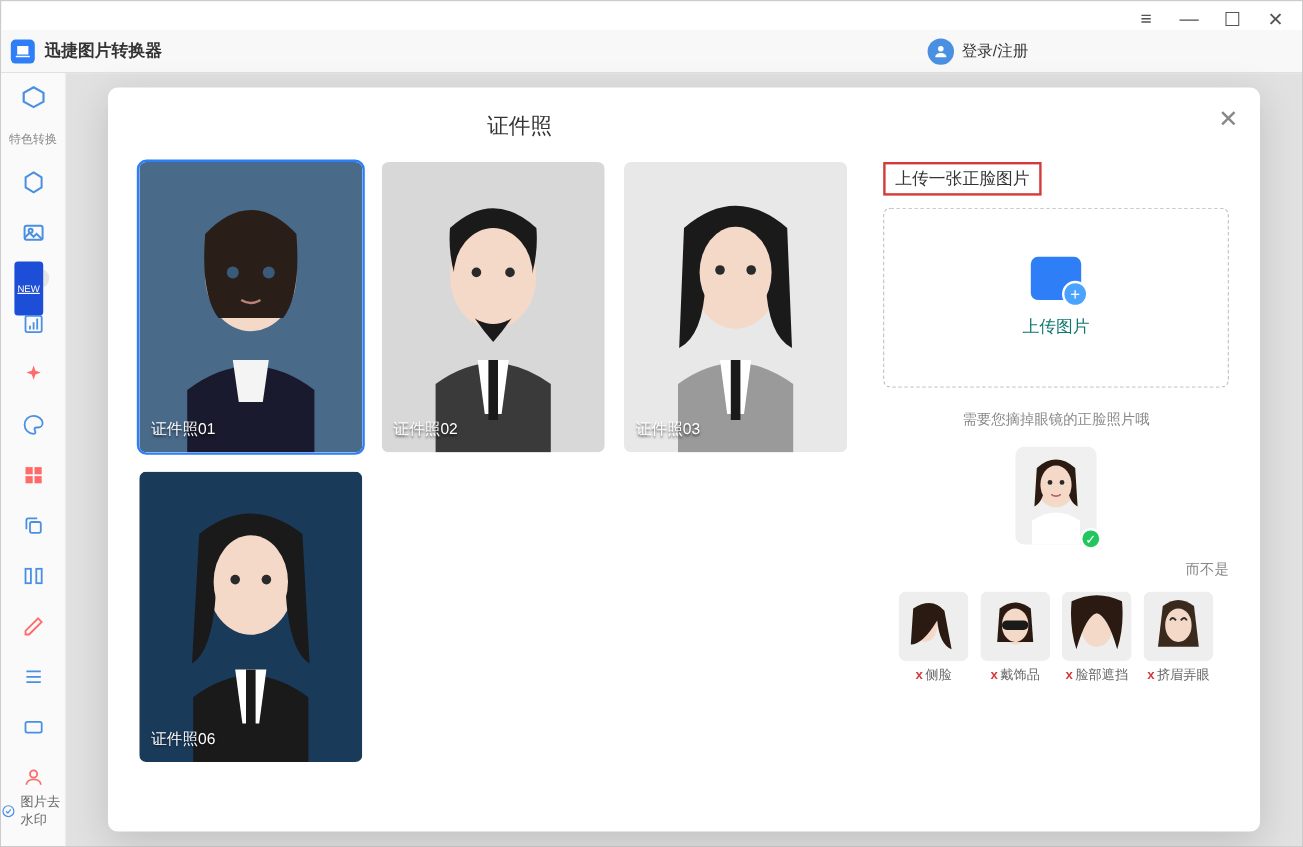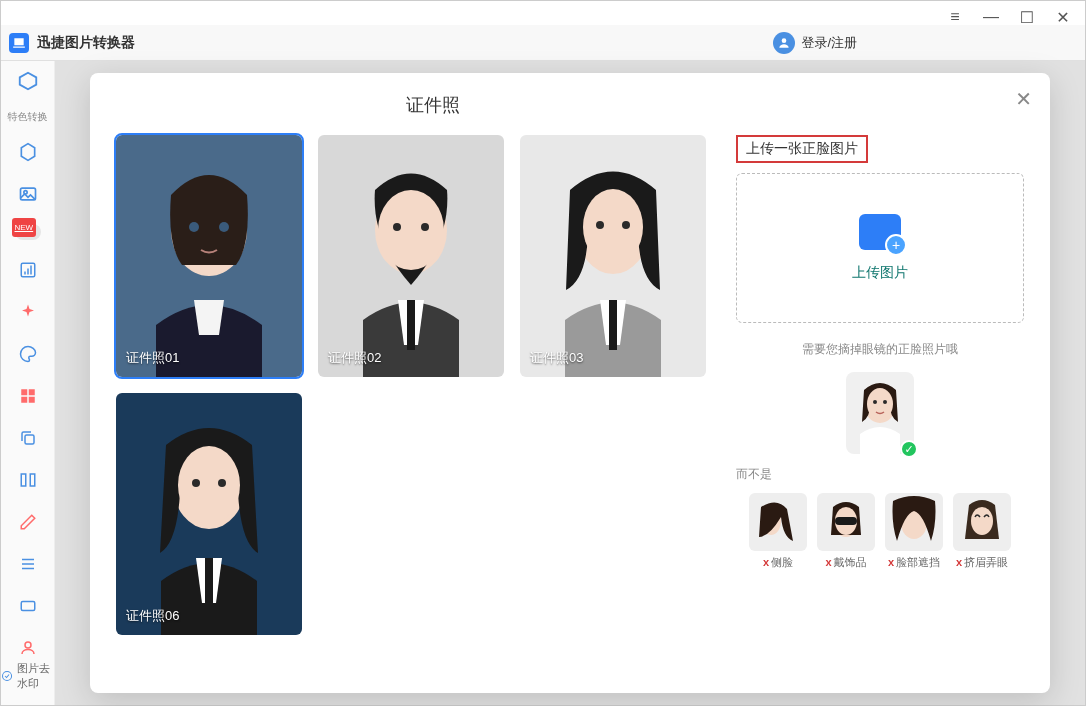--- a/index.html
+++ b/index.html
@@ -15,21 +15,21 @@
 .titlebar .login { display: flex; align-items: center; font-size: 13px; color: #333; margin-right: 220px; }
 .titlebar .avatar { width: 22px; height: 22px; border-radius: 50%; background: #4a90e2; margin-right: 6px; display: flex; align-items: center; justify-content: center; }
 .titlebar .win-controls { display: flex; gap: 18px; position: absolute; right: 14px; top: 8px; }
 .titlebar .win-controls span { width: 18px; height: 18px; display: flex; align-items: center; justify-content: center; color: #555; cursor: pointer; font-size: 16px; }
 
 .app-body { flex: 1; display: flex; }
 
 .sidebar { width: 54px; background: #fafafa; border-right: 1px solid #eee; display: flex; flex-direction: column; align-items: center; padding-top: 8px; gap: 18px; position: relative; }
 .sidebar .side-label { font-size: 10px; color: #888; text-align: center; line-height: 1.1; }
 .sidebar .side-icon { width: 24px; height: 24px; display: flex; align-items: center; justify-content: center; color: #666; position: relative; }
-.sidebar .new-badge { position: absolute; top: -6px; left: -4px; font-size: 8px; background: #ef4444; color: #fff; padding: 5px 3px; border-radius: 3px; text-decoration: underline; }
+.sidebar .new-badge { position: absolute; top: -6px; left: -4px; font-size: 8px; background: #1d4ed8; color: #fff; padding: 18px 3px; border-radius: 3px; text-decoration: underline; }
 .sidebar .gif-badge { width: 26px; height: 16px; border-radius: 8px; background: #e5e5e5; color: #2d7ef7; font-size: 10px; display: flex; align-items: center; justify-content: center; font-weight: bold; }
 .sidebar .bottom-item { position: absolute; bottom: 14px; left: 0; right: 0; display: flex; flex-direction: row; align-items: center; gap: 4px; font-size: 11px; color: #666; }
 
 .content-bg { flex: 1; background: #f5f5f5; position: relative; }
 
 
 .modal-backdrop { position: absolute; inset: 0; background: rgba(0,0,0,0.08); display: flex; align-items: center; justify-content: center; }
 .modal { width: 960px; height: 620px; background: #fff; border-radius: 8px; box-shadow: 0 8px 32px rgba(0,0,0,0.15); padding: 20px 26px; position: relative; display: flex; flex-direction: column; }
 .modal .close-btn { position: absolute; top: 14px; right: 18px; font-size: 20px; color: #888; cursor: pointer; }
 .modal-title { font-size: 18px; color: #333; text-align: left; margin-left: 290px; margin-bottom: 18px; }
@@ -45,21 +45,21 @@
 .upload-label-box { border: 2px solid #d43a3a; display: inline-block; padding: 3px 8px; font-size: 14px; color: #333; margin-bottom: 10px; align-self: flex-start; }
 .upload-area { border: 1px dashed #bbb; border-radius: 6px; height: 150px; display: flex; flex-direction: column; align-items: center; justify-content: center; gap: 14px; cursor: pointer; }
 .upload-icon { width: 42px; height: 36px; background: #2d7ef7; border-radius: 6px; position: relative; }
 .upload-icon::after { content: "+"; position: absolute; right: -6px; bottom: -6px; width: 18px; height: 18px; background: #4aa3ff; color: #fff; border-radius: 50%; display: flex; align-items: center; justify-content: center; font-size: 14px; border: 2px solid #fff; }
 .upload-text { color: #0f766e; font-size: 14px; }
 .hint-text { font-size: 12px; color: #888; text-align: center; margin-top: 18px; }
 
 .example-good { width: 68px; height: 82px; border-radius: 8px; margin: 14px auto 0; position: relative; overflow: visible; }
 .example-good .check { position: absolute; right: -4px; bottom: -4px; width: 18px; height: 18px; background: #22c55e; border-radius: 50%; border: 2px solid #fff; display: flex; align-items: center; justify-content: center; color: #fff; font-size: 11px; }
 
-.not-label { font-size: 12px; color: #888; text-align: left; margin-top: 12px; }
+.not-label { font-size: 12px; color: #888; text-align: right; margin-top: 12px; }
 .bad-examples { display: flex; gap: 10px; margin-top: 10px; justify-content: center; }
 .bad-item { display: flex; flex-direction: column; align-items: center; gap: 4px; }
 .bad-thumb { width: 58px; height: 58px; border-radius: 6px; }
 .bad-label { font-size: 11px; color: #666; }
 .bad-label .x { color: #d43a3a; font-weight: bold; margin-right: 2px; }
 
 .generate-btn { margin-top: 18px; height: 44px; background: #2d7ef7; color: #fff; border: 2px solid #d43a3a; border-radius: 4px; font-size: 15px; display: flex; align-items: center; justify-content: center; cursor: pointer; }
 
 
 .portrait { width: 100%; height: 100%; display: block; }

